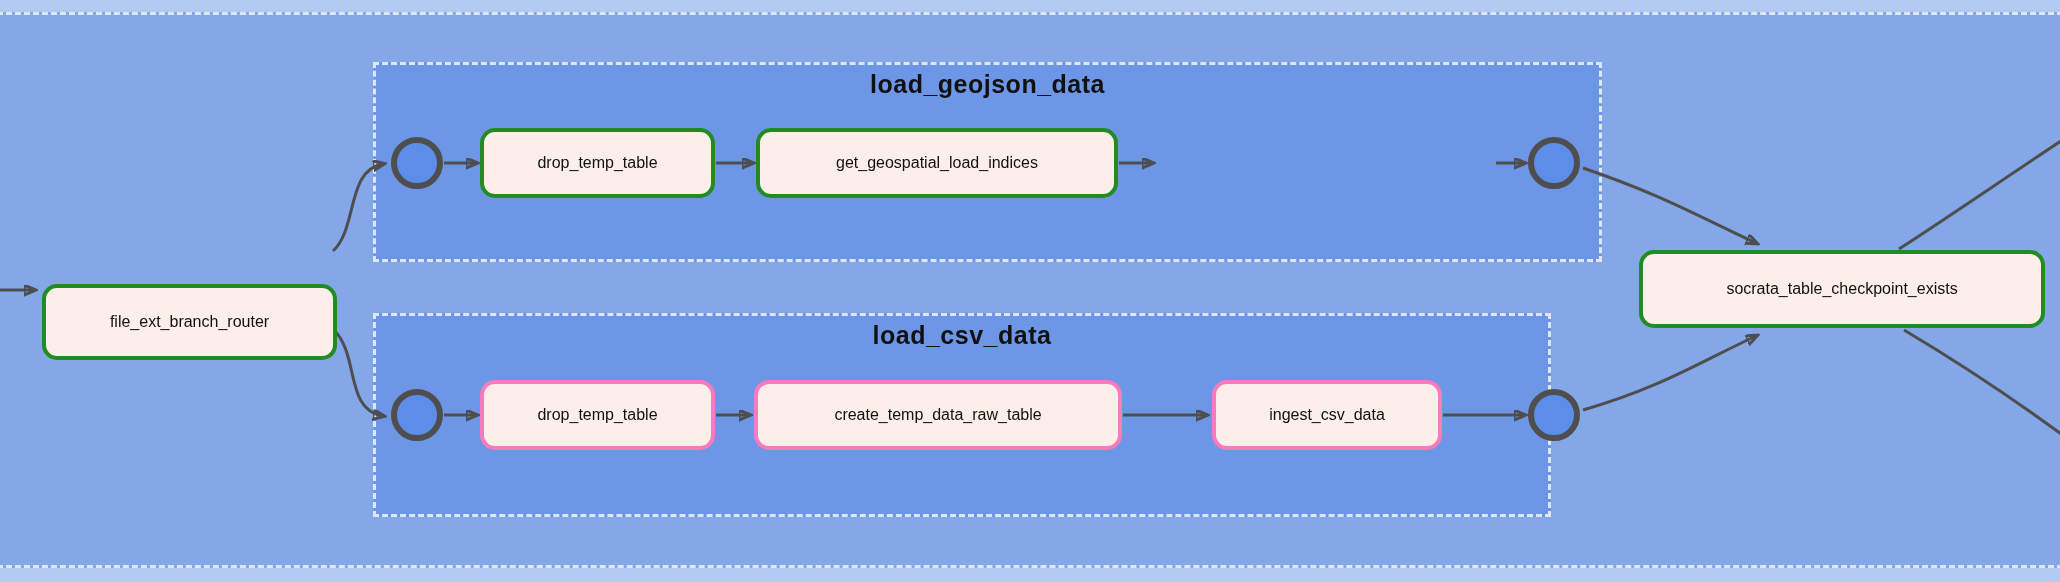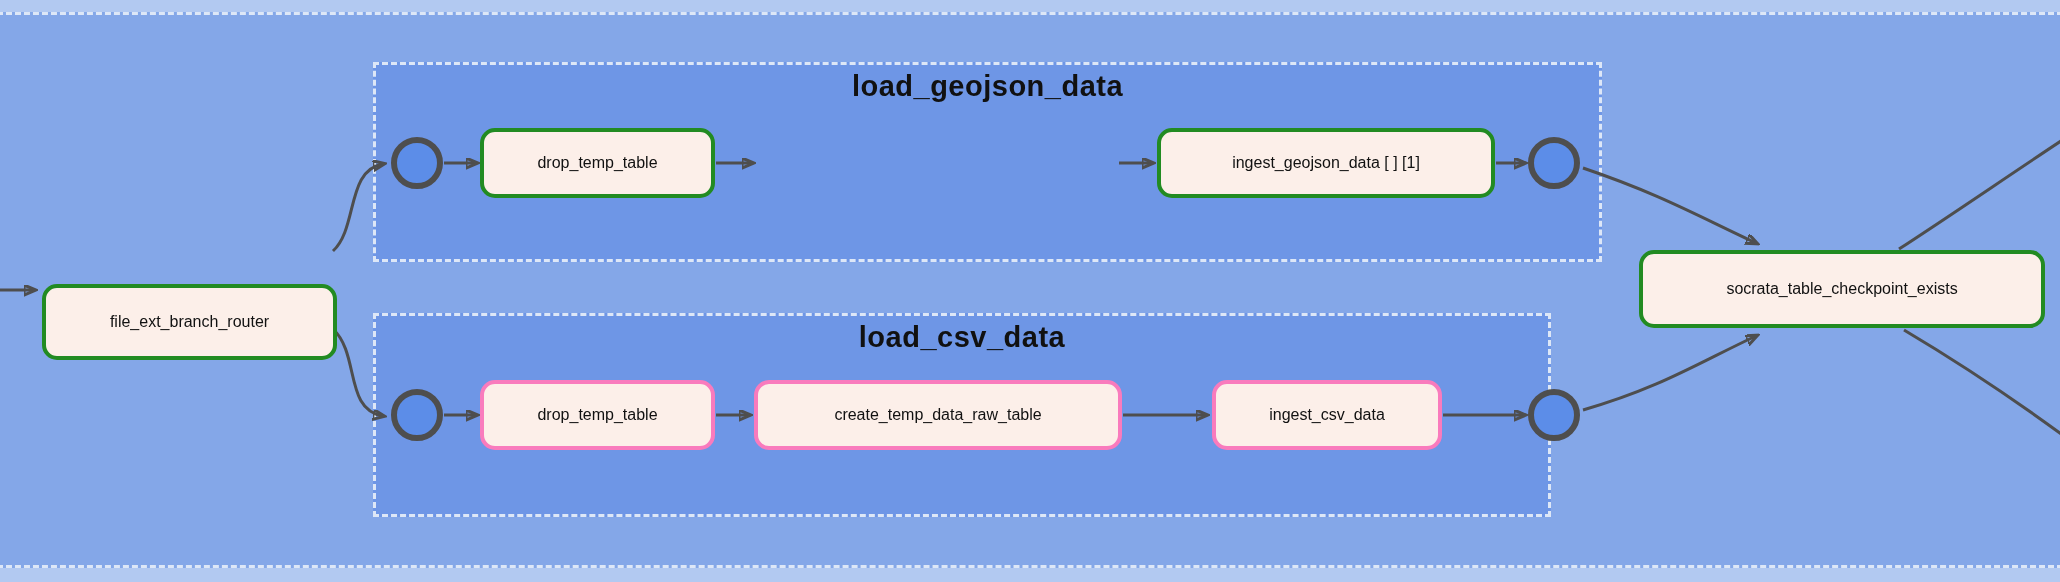--- a/index.html
+++ b/index.html
@@ -28,21 +28,21 @@
   }
   .task-group{
     position:absolute; background:var(--group_bg);
     border:3px dashed var(--dash_color);
     box-sizing:border-box;
   }
   #group-geojson{left:373px; top:62px; width:1229px; height:200px;}
   #group-csv{left:373px; top:313px; width:1178px; height:204px;}
   .group-title{
     position:absolute; left:0; top:5px; width:100%;
-    text-align:center; font-size:29px; font-weight:bold; color:var(--text_color);
+    text-align:center; font-size:25px; font-weight:bold; color:var(--text_color);
     letter-spacing:0.5px;
   }
   .edges{position:absolute; left:0; top:0; width:2060px; height:582px; pointer-events:none;}
   .edges path{stroke:var(--edge_color); stroke-width:3; fill:none;}
   .join-circle{
     position:absolute; width:52px; height:52px; border-radius:50%;
     background:var(--circle_fill); border:6px solid var(--edge_color);
     box-sizing:border-box;
   }
   #circle-geojson-in{left:391px; top:137px;}
@@ -111,22 +111,22 @@
   <div class="join-circle" id="circle-csv-in"></div>
   <div class="join-circle" id="circle-csv-out"></div>
 
   <div class="task-node" id="node-file-ext">
     <span>file_ext_branch_router</span>
   </div>
 
   <div class="task-node" id="node-drop-geo">
     <span>drop_temp_table</span>
   </div>
-  <div class="task-node" id="node-ingest-geo">
-    <span>ingest_geojson_data [ ] [1]</span>
+  <div class="task-node" id="node-get-geo">
+    <span>get_geospatial_load_indices</span>
   </div>
 
   <div class="task-node skipped" id="node-drop-csv">
     <span>drop_temp_table</span>
   </div>
   <div class="task-node skipped" id="node-create-csv">
     <span>create_temp_data_raw_table</span>
   </div>
   <div class="task-node" id="node-socrata">
     <span>socrata_table_checkpoint_exists</span>

